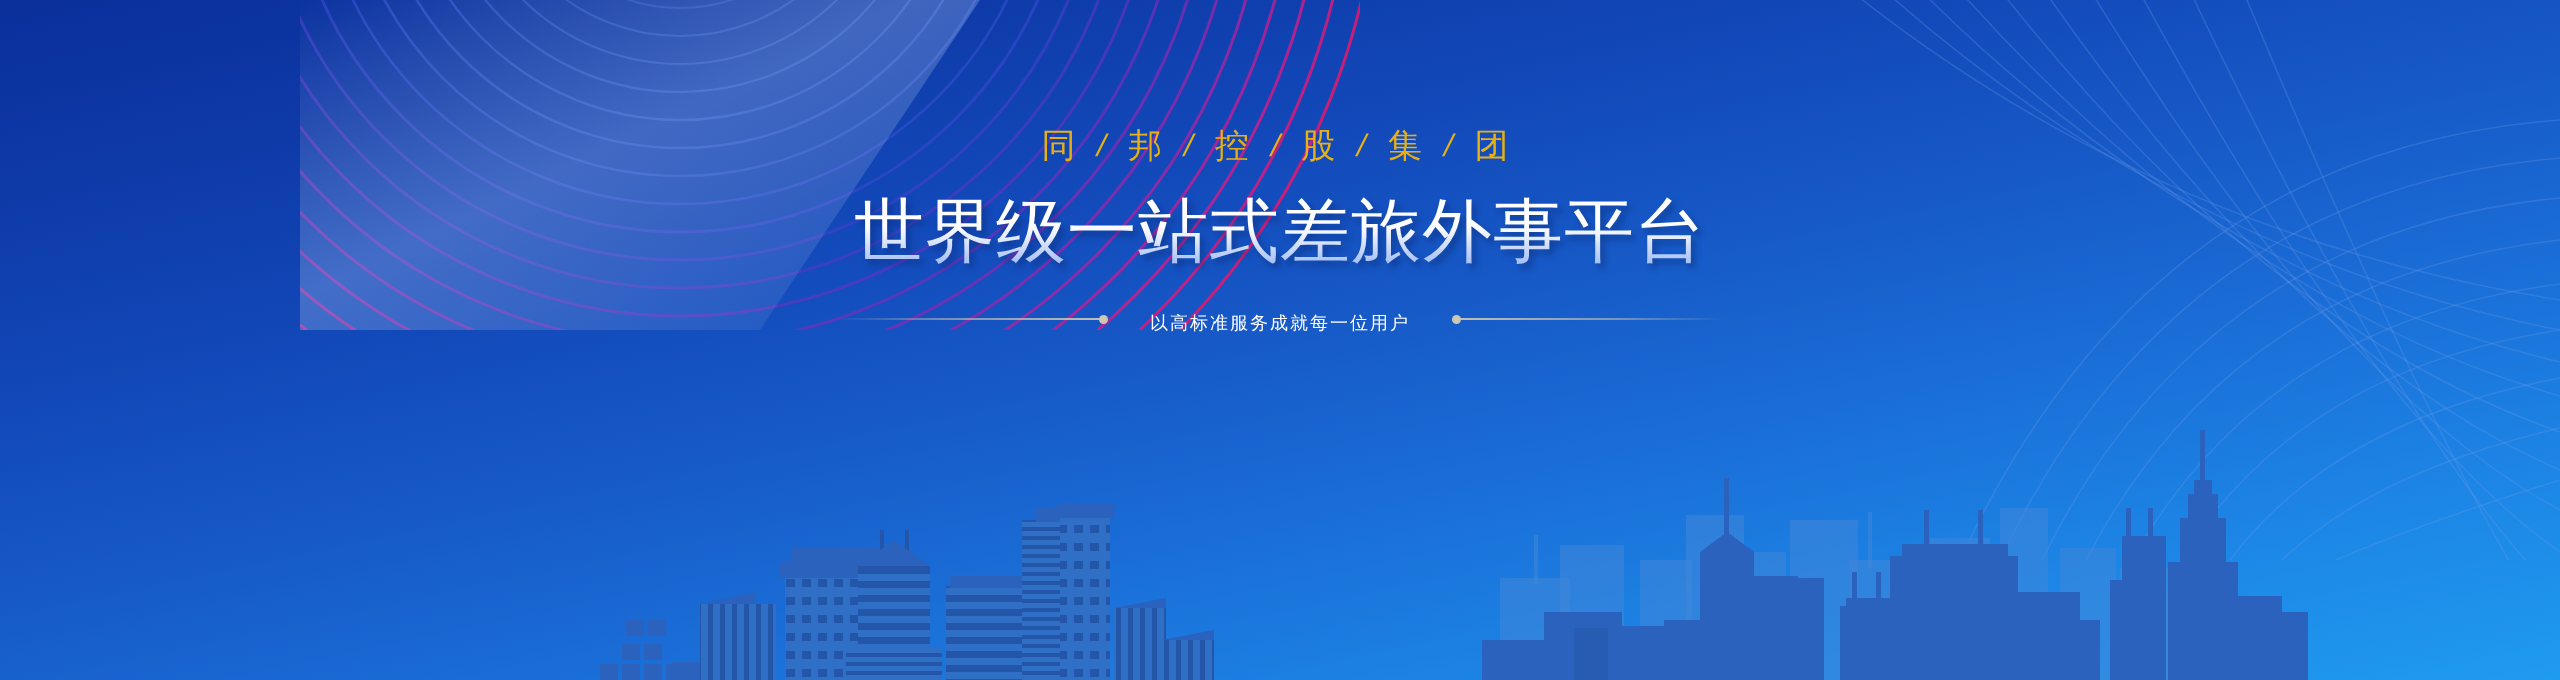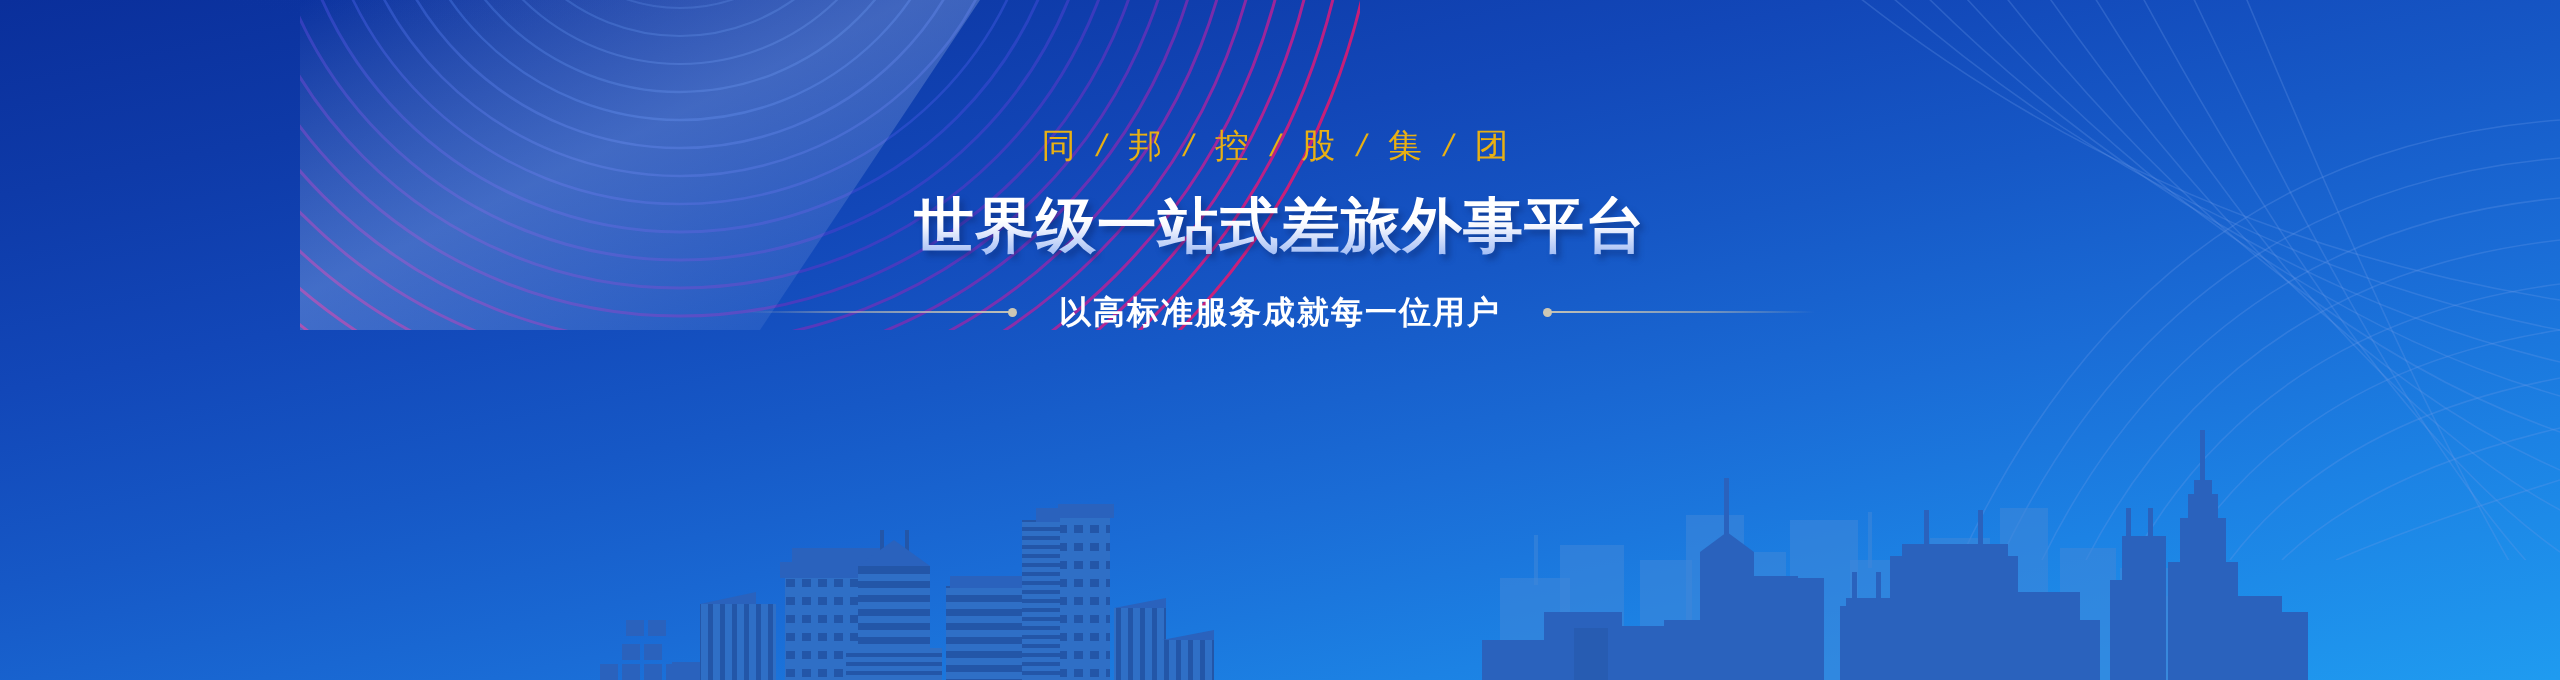--- a/index.html
+++ b/index.html
@@ -66,22 +66,22 @@
     padding: 0 10px;
     font-size: 31px;
     font-style: italic;
     font-weight: 300;
     transform: skewX(-2deg);
   }
 
   
   .headline {
     margin-top: 34px;
-    font-size: 60px;
-    font-weight: 700;
+    font-size: 70px;
+    font-weight: 400;
     line-height: 1;
     letter-spacing: 1px;
     white-space: nowrap;
     background: linear-gradient(180deg,
                 #ffffff 0%,
                 #ffffff 40%,
                 #f2f5fe 52%,
                 #cfdcfa 72%,
                 #a9c2f6 94%,
                 #a2bdf5 100%);
@@ -134,26 +134,27 @@
     width: 9px;
     height: 9px;
     margin-top: -4.5px;
     border-radius: 50%;
     background: #cdc7b4;
   }
   .sub-rule.left .sub-dot  { right: -2px; }
   .sub-rule.right .sub-dot { left: -2px; }
 
   .subtitle {
-    font-size: 32px;
-    font-weight: 700;
+    font-size: 18px;
+    font-weight: 400;
     color: #ffffff;
     letter-spacing: 2px;
     padding: 0 44px;
     line-height: 1;
+    margin-top: 8px;
   }
 </style>
 </head>
 <body>
 
 <div id="banner">
 
   <div class="layer">
     <svg viewBox="0 0 2560 680" preserveAspectRatio="none">
       <defs>

